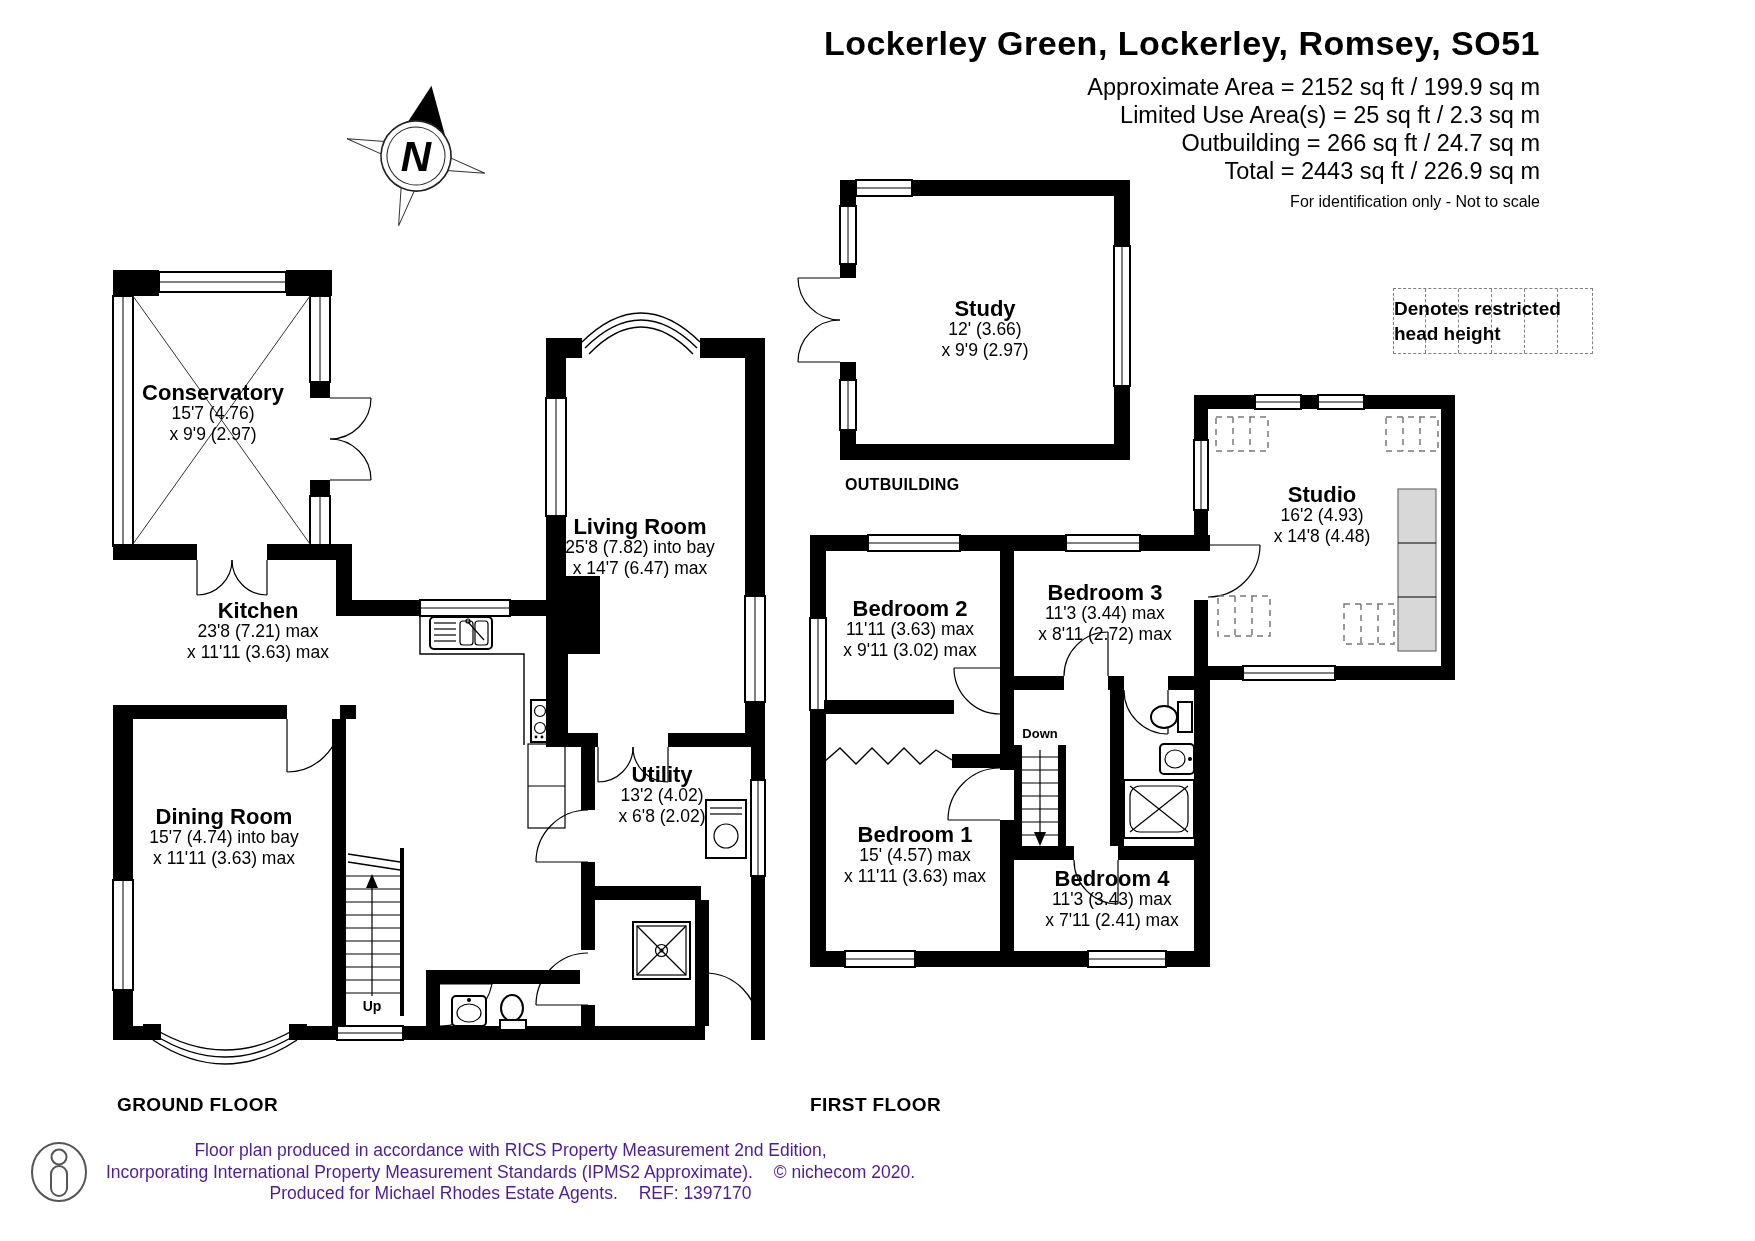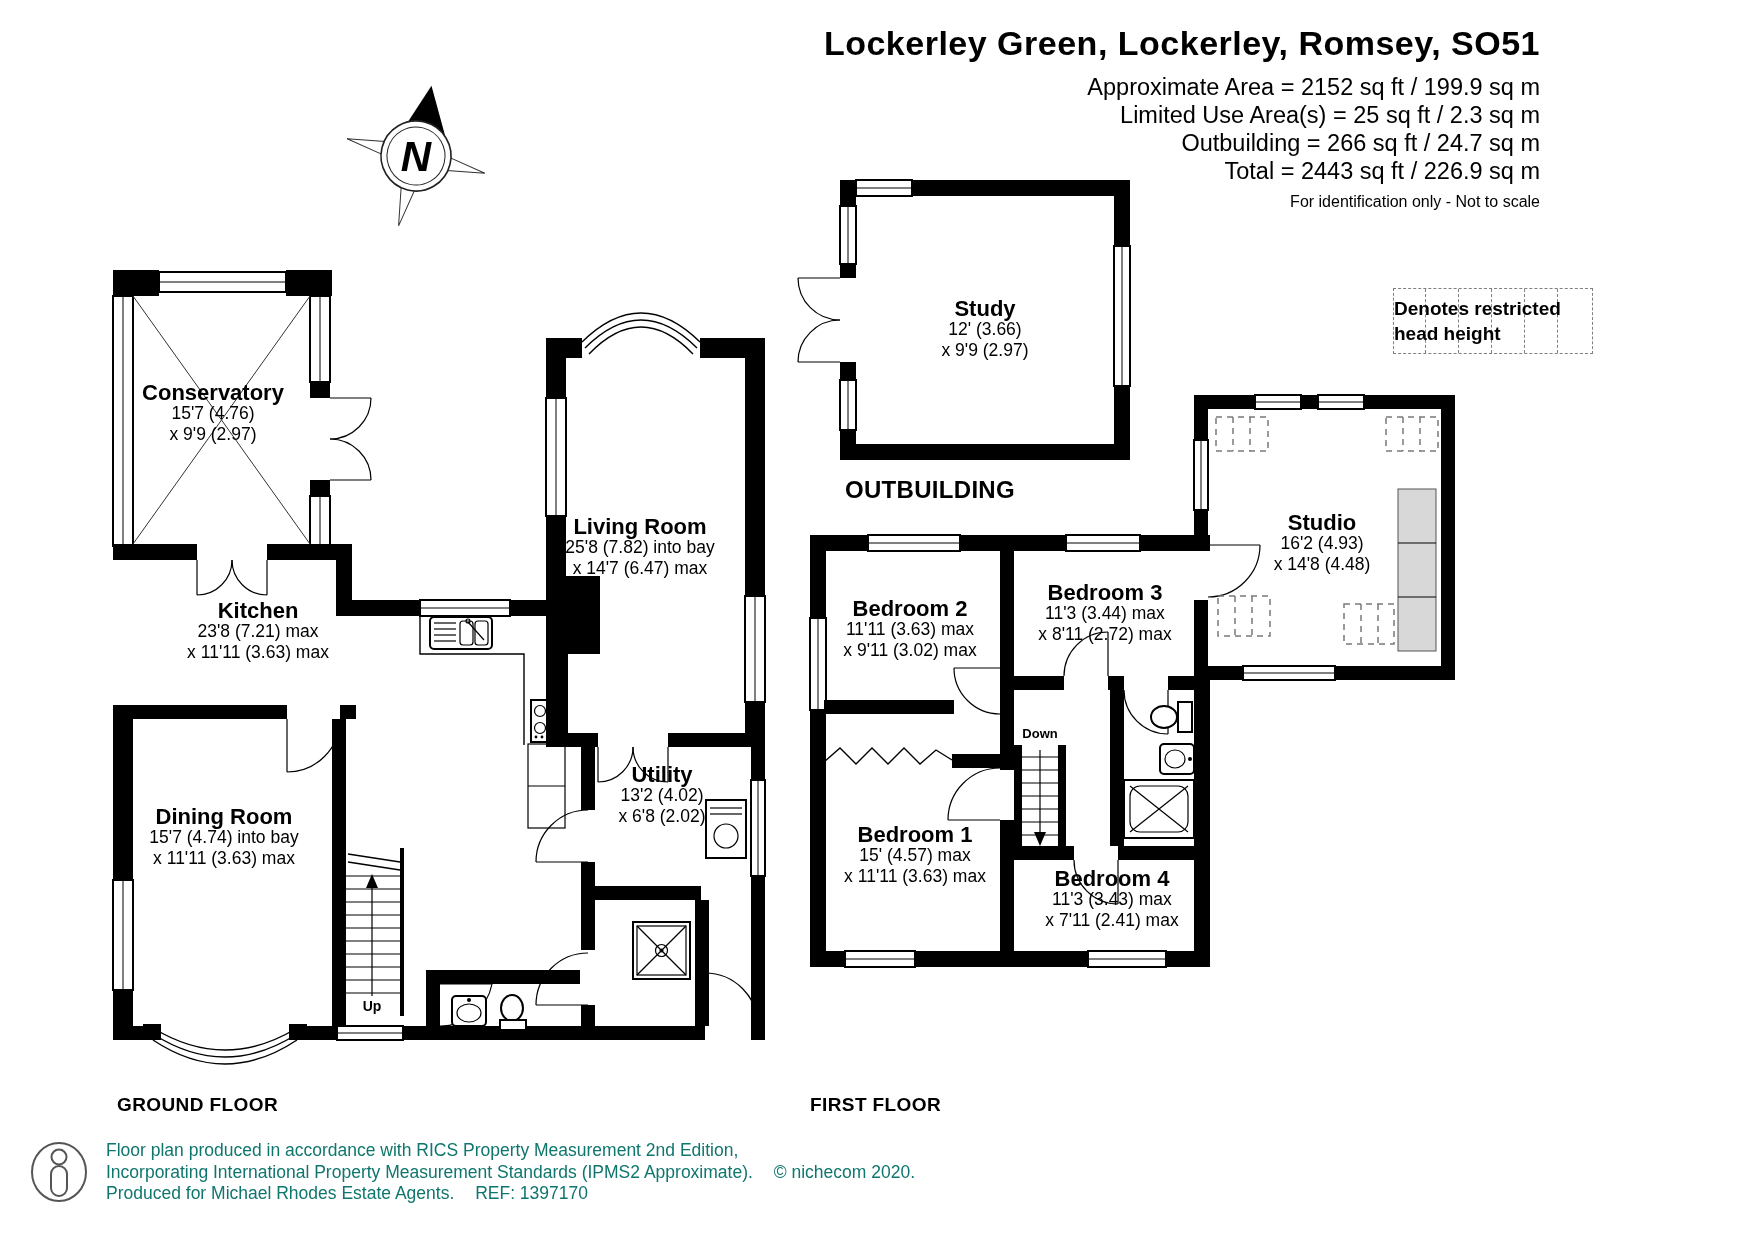--- a/index.html
+++ b/index.html
@@ -8,30 +8,30 @@
   
   .header{position:absolute;top:24px;right:215px;text-align:right;}
   .title{font-size:34px;font-weight:bold;letter-spacing:.5px;}
   .arealines{margin-top:10px;font-size:23.5px;line-height:28px;}
   .disclaimer{margin-top:8px;font-size:16px;}
   
   .rlabel{position:absolute;transform:translateX(-50%);text-align:center;font-size:17.5px;line-height:21px;white-space:nowrap;}
   .rlabel .rn{font-weight:bold;font-size:22px;}
   .slabel{position:absolute;transform:translateX(-50%);font-weight:bold;font-size:14px;white-space:nowrap;}
   .floorlabel{position:absolute;font-weight:bold;font-size:19px;letter-spacing:.4px;white-space:nowrap;}
-  .oblabel{position:absolute;font-weight:bold;font-size:24px;letter-spacing:.3px;white-space:nowrap;}
+  .oblabel{position:absolute;font-weight:bold;font-size:16px;letter-spacing:.3px;white-space:nowrap;}
   
   .legend{position:absolute;left:1393px;top:288px;width:198px;height:64px;border:1.6px dashed #808080;}
   .legend .vd{position:absolute;top:0;bottom:0;border-left:1.6px dashed #808080;}
   .legend .ltext{position:absolute;left:0;right:0;top:7px;font-weight:bold;font-size:19px;line-height:25px;}
   
   .ndiv{position:absolute;left:416px;top:133px;transform:translateX(-50%);font-style:italic;font-weight:bold;font-size:42px;}
   
   .footer{position:absolute;left:30px;top:1140px;display:flex;align-items:flex-start;}
-  .ftext{margin-left:16px;font-size:17.5px;line-height:21.5px;color:#0f766e;}
+  .ftext{margin-left:16px;font-size:17.5px;line-height:21.5px;color:#4c1d95;text-align:center;}
   .ftext .gap{margin-left:16px;}
   svg{position:absolute;left:0;top:0;}
   .wall{fill:#000;}
   .win{fill:#fff;stroke:#000;stroke-width:2;}
   .mid{stroke:#000;stroke-width:1;}
   .arc{fill:none;stroke:#000;stroke-width:1.2;}
   .thin{fill:none;stroke:#000;stroke-width:1.4;}
   .fix{fill:#fff;stroke:#000;stroke-width:2;}
   .fx2{fill:none;stroke:#000;stroke-width:1.2;}
   .dash{fill:none;stroke:#7a7a7a;stroke-width:1.5;stroke-dasharray:6 5;}
@@ -451,21 +451,21 @@
 <div class="rlabel" style="left:662px;top:764px">
   <div class="rn">Utility</div>
   <div>13'2 (4.02)</div>
   <div>x 6'8 (2.02)</div>
 </div>
 <div class="rlabel" style="left:985px;top:298px">
   <div class="rn">Study</div>
   <div>12' (3.66)</div>
   <div>x 9'9 (2.97)</div>
 </div>
-<div class="rlabel" style="left:1322px;top:512px">
+<div class="rlabel" style="left:1322px;top:484px">
   <div class="rn">Studio</div>
   <div>16'2 (4.93)</div>
   <div>x 14'8 (4.48)</div>
 </div>
 <div class="rlabel" style="left:910px;top:598px">
   <div class="rn">Bedroom 2</div>
   <div>11'11 (3.63) max</div>
   <div>x 9'11 (3.02) max</div>
 </div>
 <div class="rlabel" style="left:1105px;top:582px">

